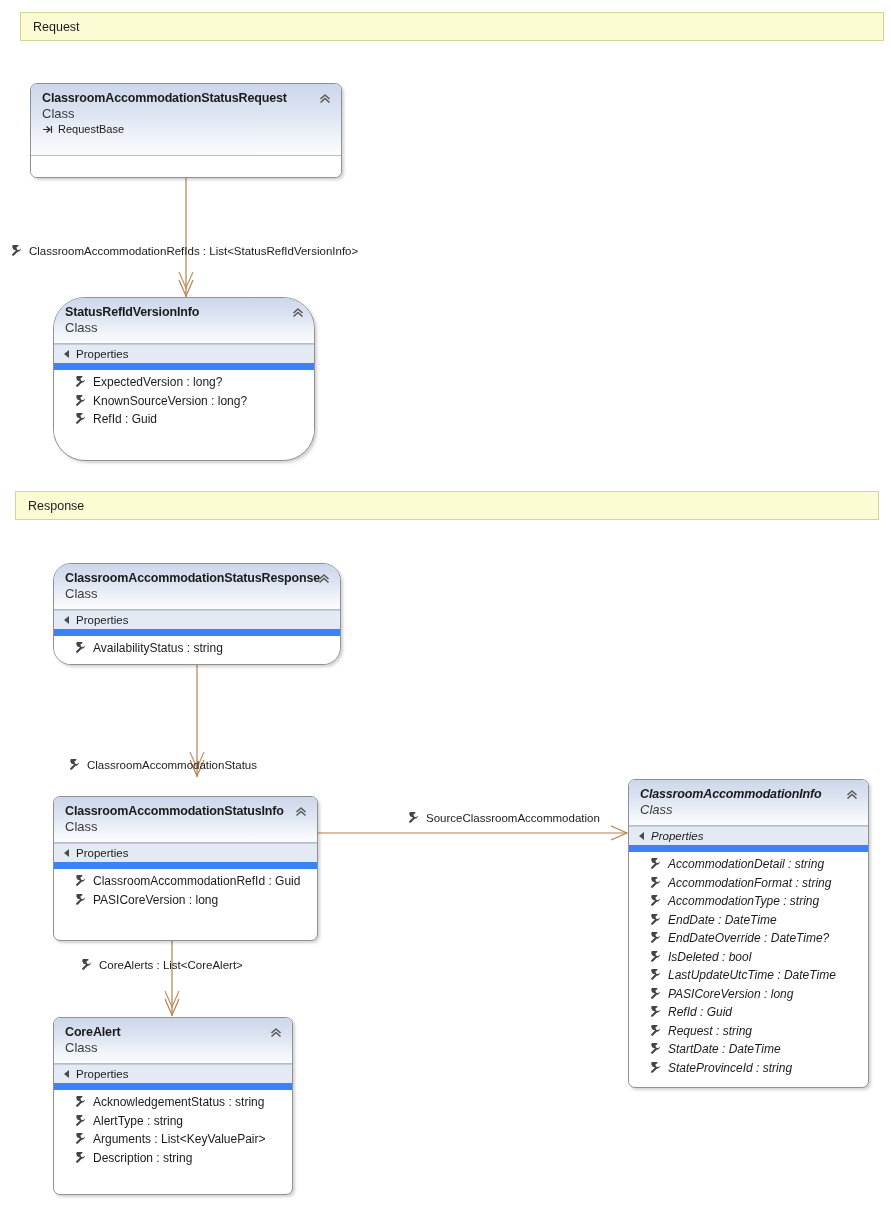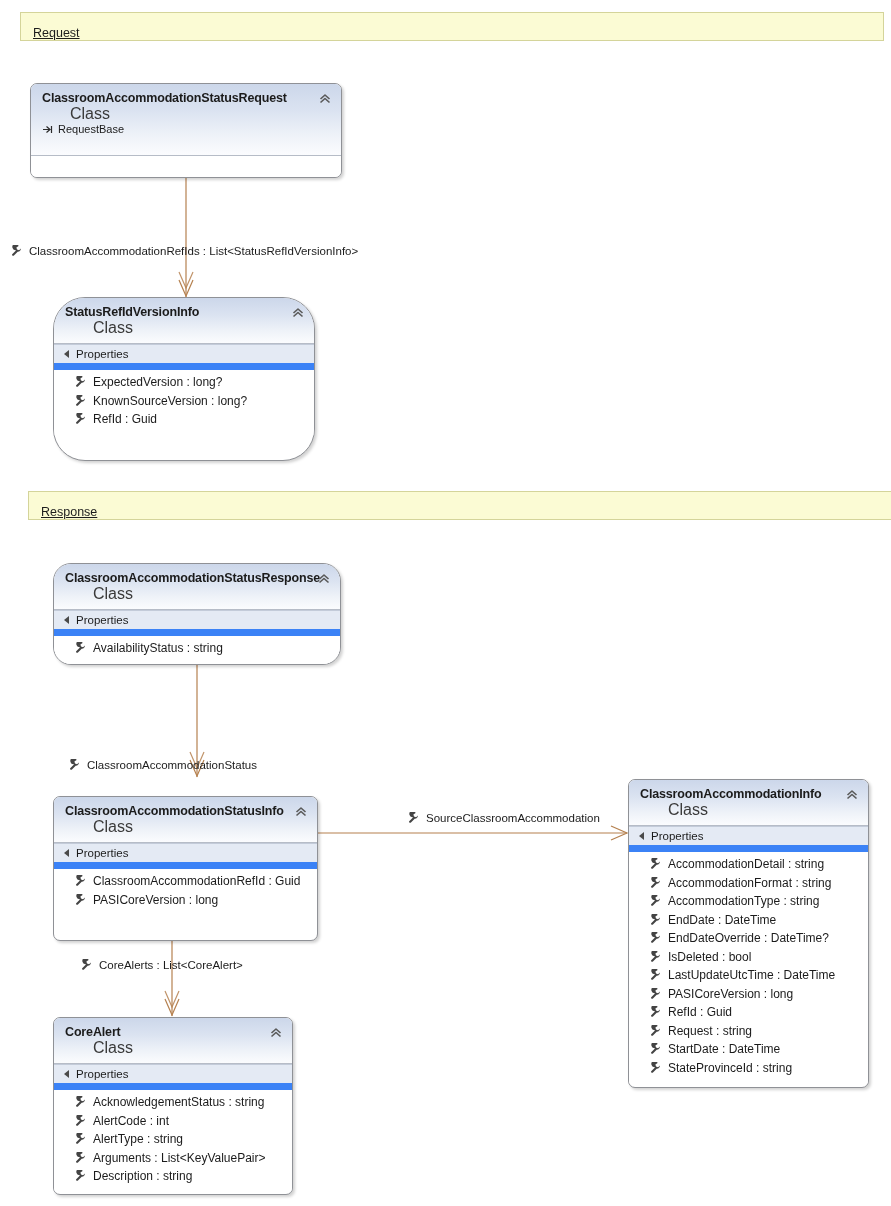--- a/index.html
+++ b/index.html
@@ -17,25 +17,24 @@
     -webkit-font-smoothing: antialiased;
   }
 
   
   .banner {
     position: absolute;
     background: #fbfbd4;
     border: 1px solid #d4d49a;
     box-sizing: border-box;
     display: flex;
-    align-items: flex-end;
+    align-items: center;
     padding-left: 12px;
     font-size: 12.5px;
     color: #1d1d1d;
-    text-decoration: underline;
   }
 
   
   .cls {
     position: absolute;
     box-sizing: border-box;
     border: 1px solid #8f9196;
     border-radius: 7px;
     background: #ffffff;
     box-shadow: 2px 2px 3px rgba(0,0,0,0.18);
@@ -51,25 +50,24 @@
   }
   .cls-title {
     font-size: 12.5px;
     font-weight: bold;
     color: #1b1b1b;
     letter-spacing: -0.15px;
     line-height: 15px;
     padding-right: 22px;
   }
   .cls-stereotype {
-    font-size: 16px;
+    font-size: 13px;
     color: #3a3a3a;
     line-height: 14px;
     margin-top: 1px;
-    margin-left: 28px;
   }
   .cls-base {
     font-size: 11px;
     color: #1b1b1b;
     line-height: 15px;
     margin-top: 1px;
     display: flex;
     align-items: center;
     gap: 5px;
   }
@@ -154,21 +152,21 @@
     <path d="M172,903 L172,1016"></path>
     <path d="M165,999 L172,1015 L179,999"></path>
     <path d="M165,991 L172,1007 L179,991" opacity="0.85"></path>
   </g>
 </svg>
 
 <div class="banner" style="left:20px; top:12px; width:864px; height:29px;">
   <span>Request</span>
 </div>
 
-<div class="banner" style="left:28px; top:491px; width:864px; height:29px;">
+<div class="banner" style="left:15px; top:491px; width:864px; height:29px;">
   <span>Response</span>
 </div>
 
 <div class="cls" style="left:30px; top:83px; width:312px; height:95px;">
   <div class="cls-header" style="min-height:72px;">
     <div class="cls-title">ClassroomAccommodationStatusRequest</div>
     <div class="cls-stereotype">Class</div>
     <div class="cls-base">
       <span class="ico">
         <svg width="11" height="11" viewBox="0 0 11 11">
@@ -281,21 +279,21 @@
       <span class="ico">
         <svg width="12" height="12" viewBox="0 0 12 12">
             <path d="M8.6,1.1 A3.2,3.2 0 1,0 6.2,5.2 L2.2,9.2 A1.1,1.1 0 0,0 3.7,10.7 L7.7,6.7 A3.2,3.2 0 0,0 10.9,3.4 L9.1,5.2 L7.0,4.6 L6.4,2.5 Z" fill="#444"></path>
           </svg>
       </span>
       <span>PASICoreVersion : long</span>
     </div>
   </div>
 </div>
 
-<div class="cls" style="left:628px; top:779px; width:241px; height:309px;">
+<div class="cls" style="left:628px; top:779px; width:241px; height:309px;font-style:italic;">
   <div class="cls-header">
     <div class="cls-title">ClassroomAccommodationInfo</div>
     <div class="cls-stereotype">Class</div>
     <span class="collapse-chevron">
       <svg width="14" height="14" viewBox="0 0 14 14">
         <path d="M2.5,7 L7,3 L11.5,7 M2.5,10.5 L7,6.5 L11.5,10.5" stroke="#5a5a5a" stroke-width="1.6" fill="none" stroke-linejoin="round"></path>
       </svg>
     </span>
   </div>
   <div class="compartment-title">
@@ -391,26 +389,20 @@
   <div class="compartment-title">
     <span class="tri"></span>
     <span>Properties</span>
   </div>
   <div class="members">
     <div class="member">
         <span class="ico"><svg width="12" height="12" viewBox="0 0 12 12">
             <path d="M8.6,1.1 A3.2,3.2 0 1,0 6.2,5.2 L2.2,9.2 A1.1,1.1 0 0,0 3.7,10.7 L7.7,6.7 A3.2,3.2 0 0,0 10.9,3.4 L9.1,5.2 L7.0,4.6 L6.4,2.5 Z" fill="#444"></path>
           </svg></span>
         <span>AcknowledgementStatus : string</span>
-      </div>
-    <div class="member">
-        <span class="ico"><svg width="12" height="12" viewBox="0 0 12 12">
-            <path d="M8.6,1.1 A3.2,3.2 0 1,0 6.2,5.2 L2.2,9.2 A1.1,1.1 0 0,0 3.7,10.7 L7.7,6.7 A3.2,3.2 0 0,0 10.9,3.4 L9.1,5.2 L7.0,4.6 L6.4,2.5 Z" fill="#444"></path>
-          </svg></span>
-        <span>AlertCode : int</span>
       </div>
     <div class="member">
         <span class="ico"><svg width="12" height="12" viewBox="0 0 12 12">
             <path d="M8.6,1.1 A3.2,3.2 0 1,0 6.2,5.2 L2.2,9.2 A1.1,1.1 0 0,0 3.7,10.7 L7.7,6.7 A3.2,3.2 0 0,0 10.9,3.4 L9.1,5.2 L7.0,4.6 L6.4,2.5 Z" fill="#444"></path>
           </svg></span>
         <span>AlertType : string</span>
       </div>
     <div class="member">
         <span class="ico"><svg width="12" height="12" viewBox="0 0 12 12">
             <path d="M8.6,1.1 A3.2,3.2 0 1,0 6.2,5.2 L2.2,9.2 A1.1,1.1 0 0,0 3.7,10.7 L7.7,6.7 A3.2,3.2 0 0,0 10.9,3.4 L9.1,5.2 L7.0,4.6 L6.4,2.5 Z" fill="#444"></path>

